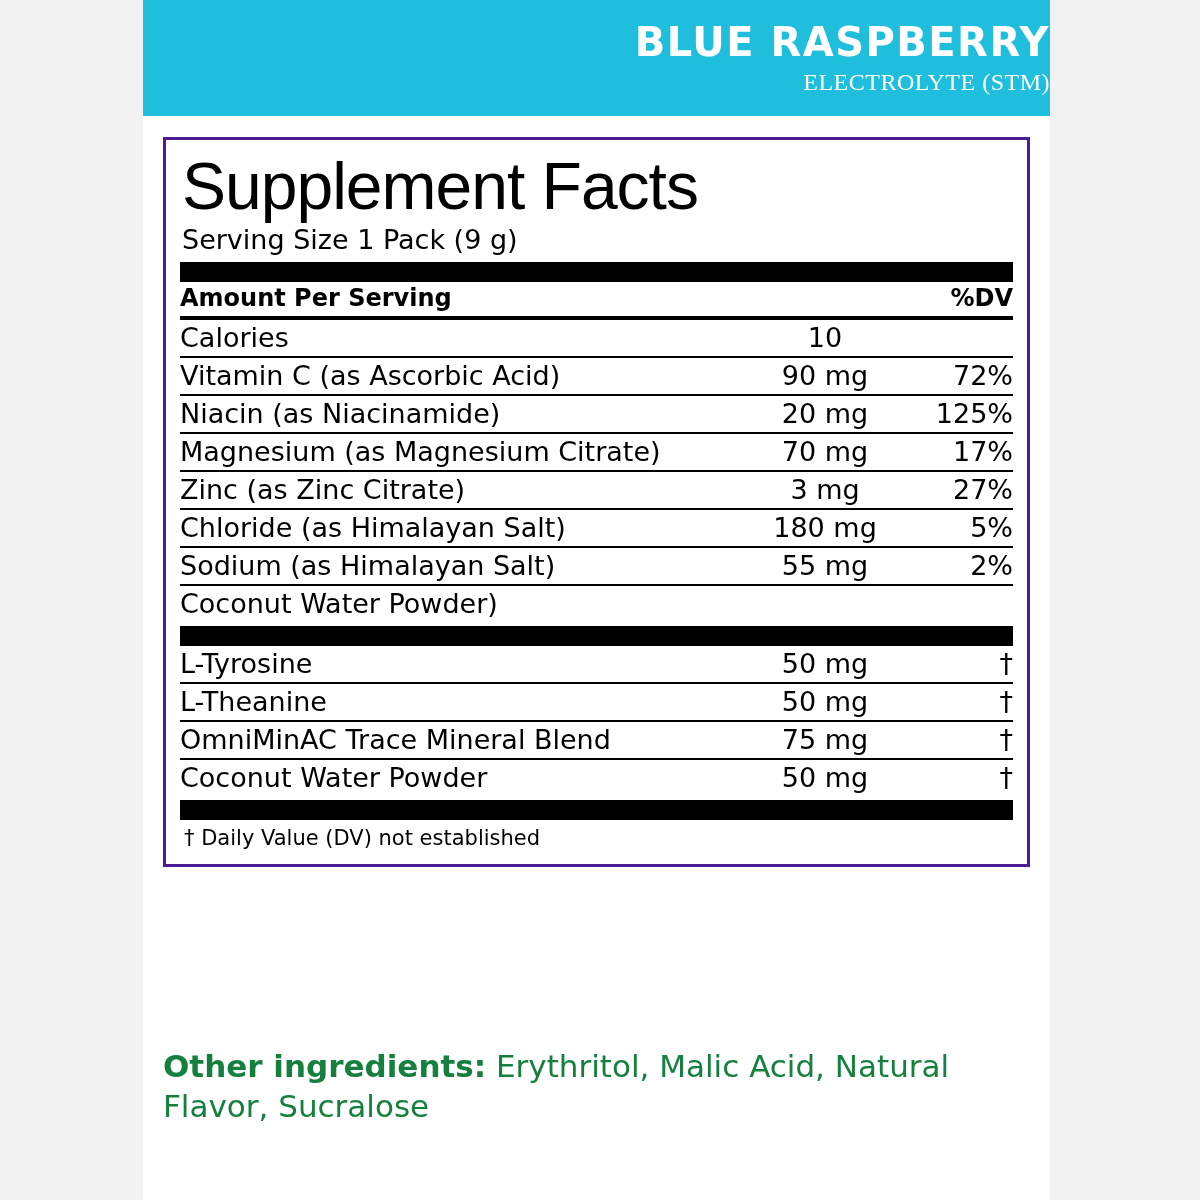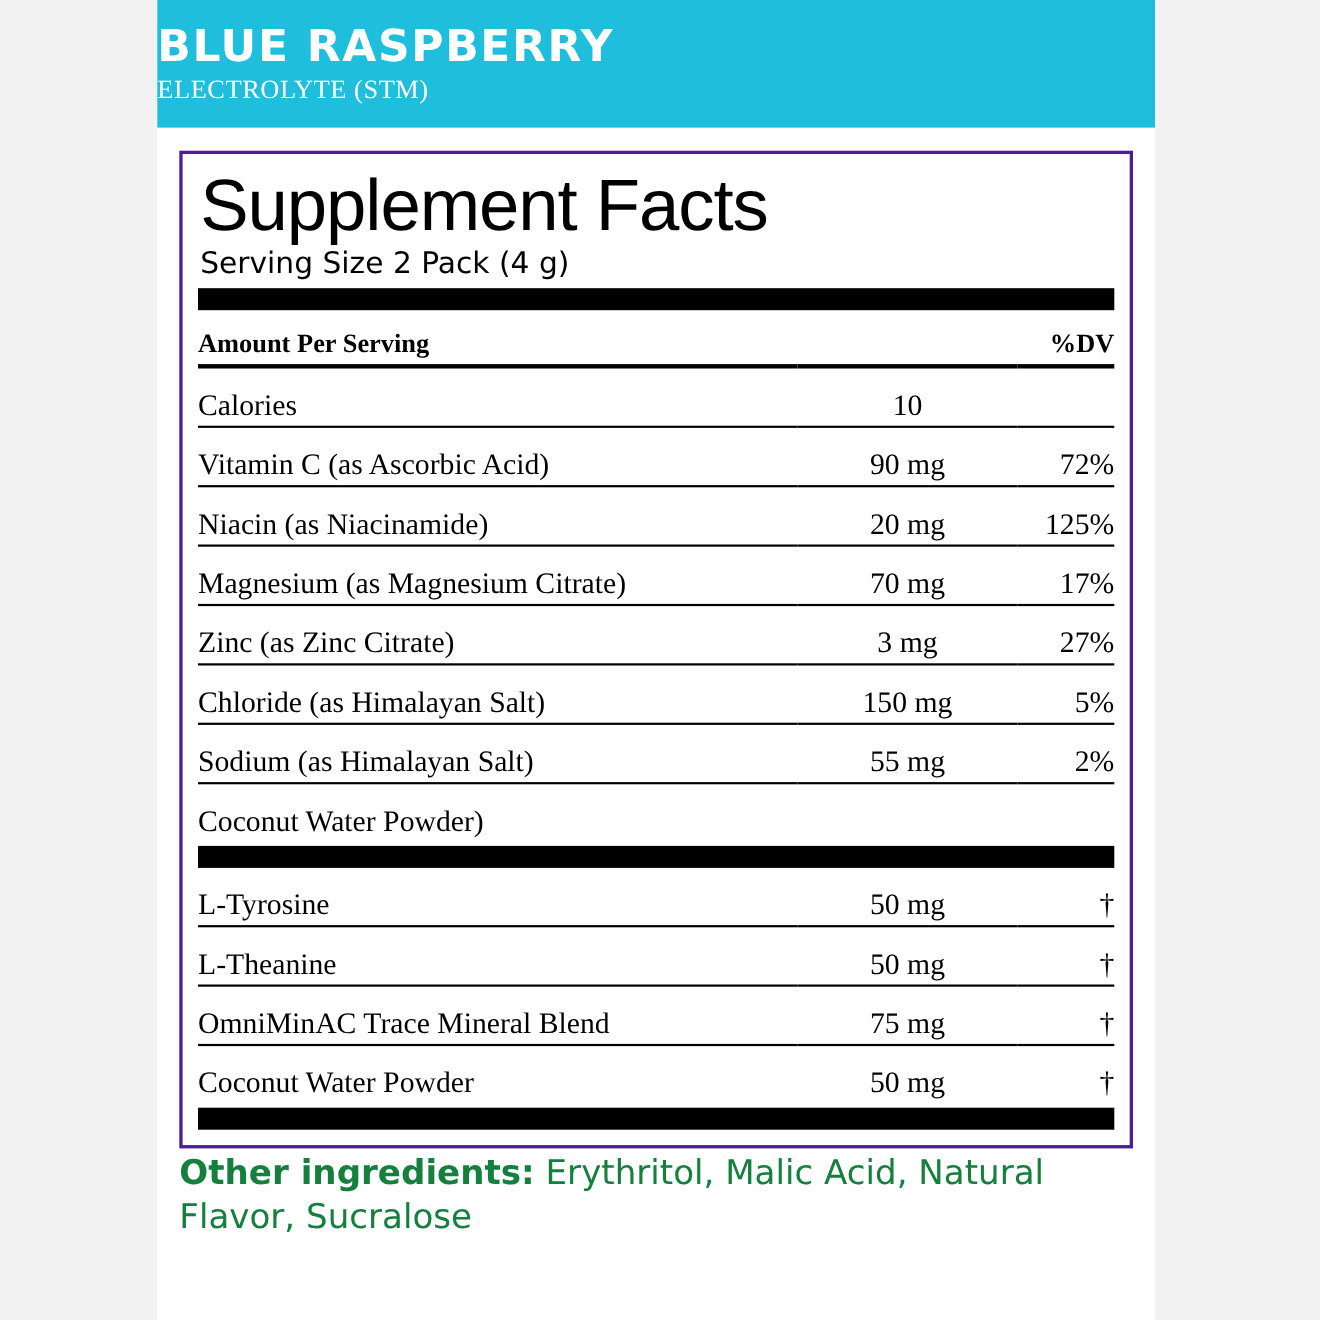--- a/index.html
+++ b/index.html
@@ -31,21 +31,21 @@
   .banner {
     position: absolute;
     left: 143px;
     top: 0;
     width: 907px;
     height: 116px;
     background: #1fbedd;
     color: #ffffff;
     display: flex;
     flex-direction: column;
-    align-items: flex-start;
+    align-items: flex-end;
     justify-content: center;
   }
   .banner-title {
     font-family: "DejaVu Sans", "Liberation Sans", sans-serif;
     font-weight: bold;
     font-size: 40px;
     letter-spacing: 1.5px;
     line-height: 1;
     text-transform: uppercase;
     margin-bottom: 8px;
@@ -90,23 +90,22 @@
     margin: 4px 0 0 0;
   }
   table.facts {
     width: 100%;
     border-collapse: collapse;
     font-family: "DejaVu Sans", "Liberation Sans", sans-serif;
     font-size: 27px;
     color: #000;
   }
   table.facts td {
-    padding: 18px 0 3px 0;
+    padding: 2px 0 3px 0;
     vertical-align: top;
-    font-family: Liberation Serif, serif;
   }
   tr.head td {
     font-weight: bold;
     font-size: 24px;
     padding-bottom: 4px;
     border-bottom: 4px solid #000;
   }
   tr.row td {
     border-bottom: 2px solid #000;
   }
@@ -155,21 +154,21 @@
 <div class="page">
   <div class="sheet"></div>
 
   <div class="banner">
     <div class="banner-title">BLUE RASPBERRY</div>
     <div class="banner-sub">ELECTROLYTE (STM)</div>
   </div>
 
   <div class="panel">
     <div class="sf-title">Supplement Facts</div>
-    <div class="serving">Serving Size 2 Pack (4 g)</div>
+    <div class="serving">Serving Size 1 Pack (9 g)</div>
 
     <div class="bar-thick"></div>
 
     <table class="facts">
       <tbody>
           <tr class="head">
         <td class="name">Amount Per Serving</td>
         <td class="amt"></td>
         <td class="dv">%DV</td>
       </tr>
@@ -194,21 +193,21 @@
         <td class="amt">70 mg</td>
         <td class="dv">17%</td>
       </tr>
       <tr class="row">
         <td class="name">Zinc (as Zinc Citrate)</td>
         <td class="amt">3 mg</td>
         <td class="dv">27%</td>
       </tr>
       <tr class="row">
         <td class="name">Chloride (as Himalayan Salt)</td>
-        <td class="amt">150 mg</td>
+        <td class="amt">180 mg</td>
         <td class="dv">5%</td>
       </tr>
       <tr class="row">
         <td class="name">Sodium (as Himalayan Salt)</td>
         <td class="amt">55 mg</td>
         <td class="dv">2%</td>
       </tr>
       <tr class="row no-rule">
         <td class="name cont">Coconut Water Powder)</td>
         <td class="amt"></td>
@@ -239,18 +238,19 @@
       <tr class="row no-rule">
         <td class="name">Coconut Water Powder</td>
         <td class="amt">50 mg</td>
         <td class="dv">†</td>
       </tr>
     </tbody>
       </table>
 
     <div class="bar-thick"></div>
 
+    <div class="footnote">† Daily Value (DV) not established</div>
   </div>
 
   <div class="other">
     <b>Other ingredients:</b><span> Erythritol, Malic Acid, Natural Flavor, Sucralose</span>
   </div>
 </div>
 
 </body></html>

